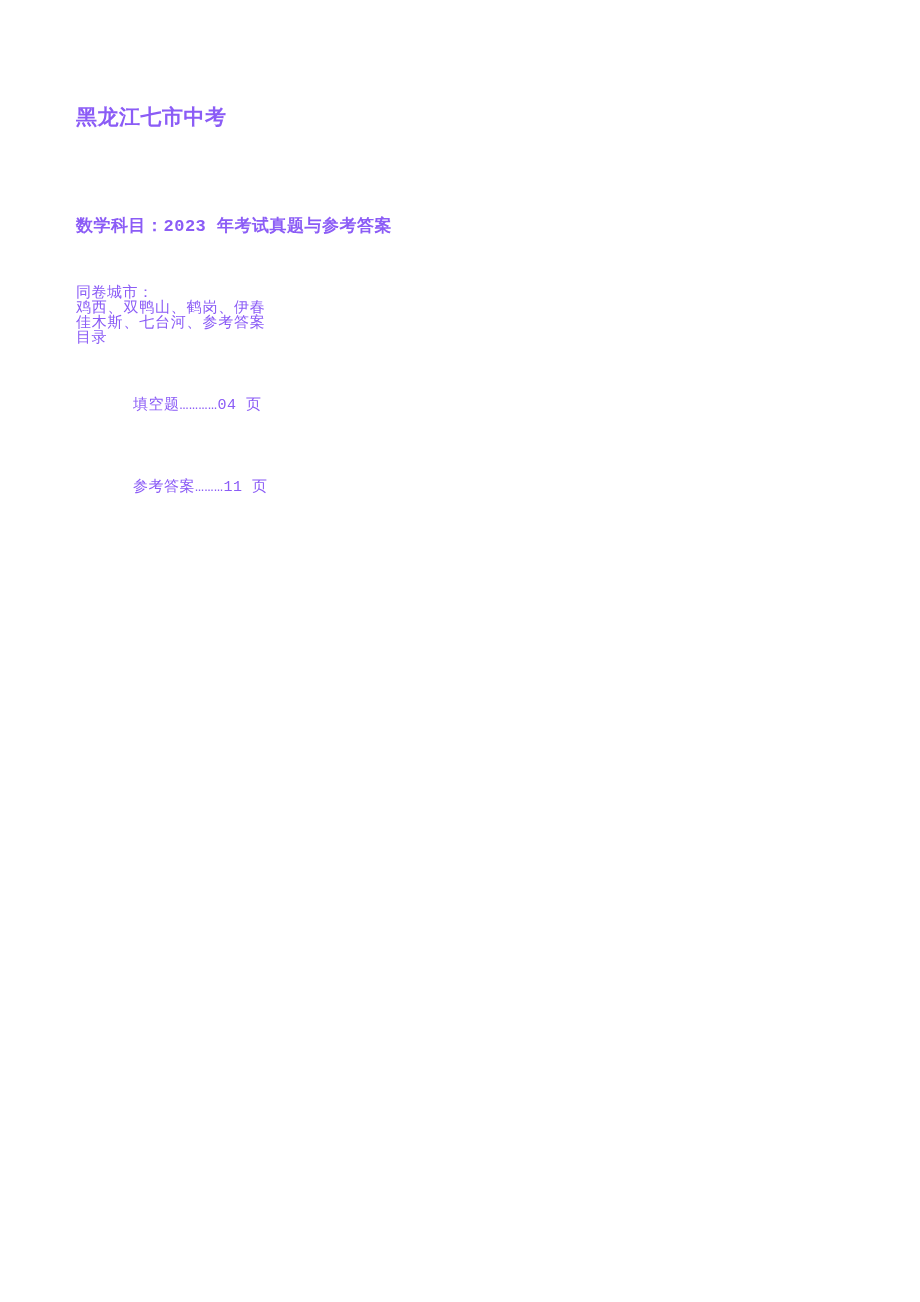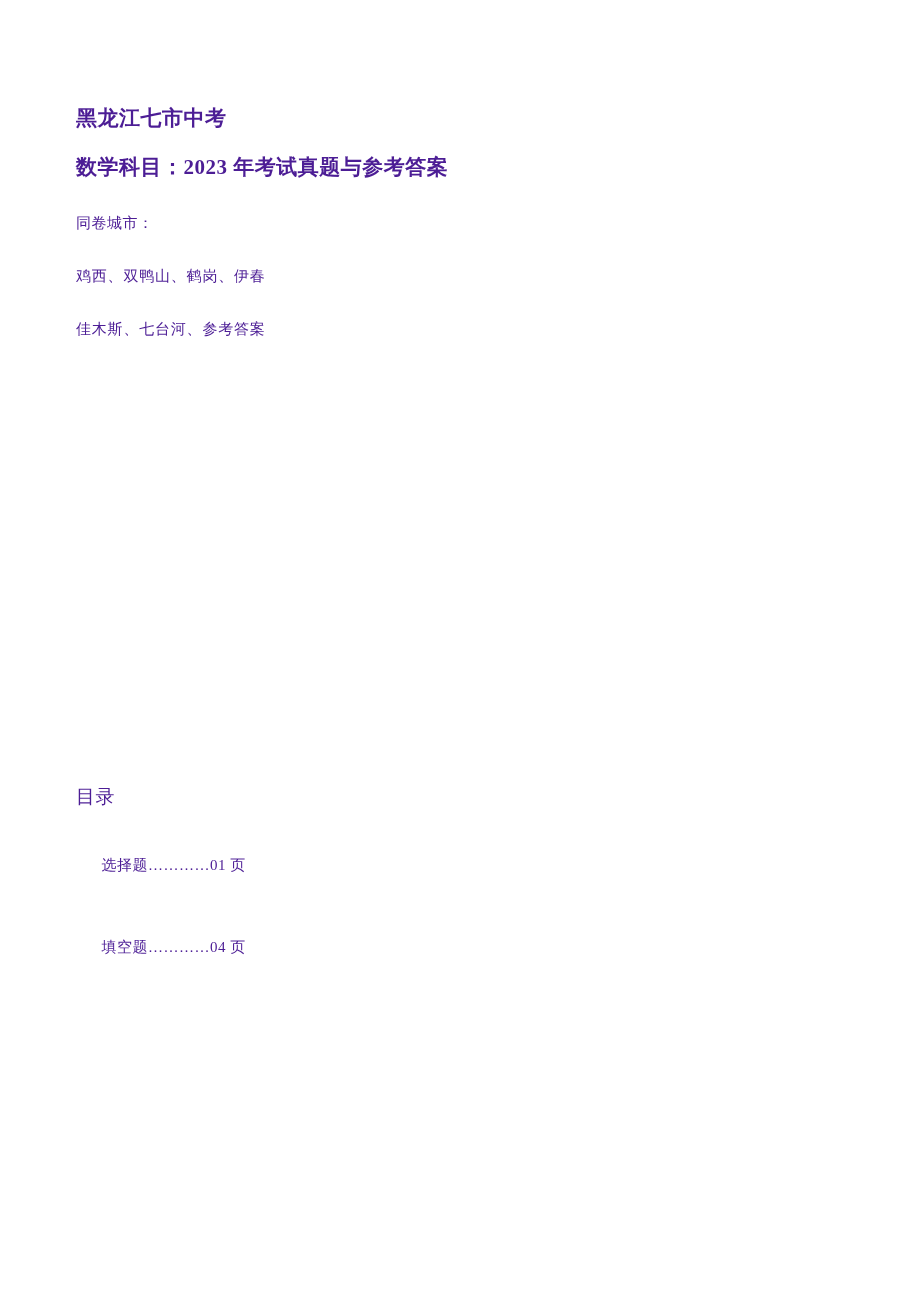--- a/index.html
+++ b/index.html
@@ -5,60 +5,58 @@
   html, body {
     margin: 0;
     padding: 0;
     background: #ffffff;
   }
   .page {
     position: relative;
     width: 920px;
     height: 1302px;
     background: #ffffff;
-    font-family: Liberation Serif, serif;
-    color: #4c1d95;
+    font-family: Liberation Mono, monospace;
+    color: #8b5cf6;
     overflow: hidden;
   }
   .content {
     position: absolute;
     left: 76px;
     top: 0;
     width: 770px;
   }
   .title-main {
     font-size: 21px;
     font-weight: bold;
     letter-spacing: 0.5px;
     line-height: 1;
     margin-top: 108px;
   }
   .title-sub {
-    font-size: 21px;
+    font-size: 17px;
     font-weight: bold;
     letter-spacing: 0.5px;
     line-height: 1;
-    margin-top: 28px;
+    margin-top: 89px;
   }
   .meta-label {
     font-size: 15px;
     line-height: 1;
-    margin-top: 38px;
+    margin-top: 51px;
     letter-spacing: 0.5px;
   }
   .city-line {
     font-size: 15px;
     line-height: 1;
-    margin-top: 38px;
     letter-spacing: 0.8px;
   }
   .toc-title {
-    font-size: 19px;
+    font-size: 15px;
     line-height: 1;
-    margin-top: 450px;
     letter-spacing: 0.5px;
   }
   .toc-item {
     font-size: 15px;
     line-height: 1;
     margin-top: 37px;
     letter-spacing: 0.5px;
     white-space: pre;
   }
 </style>
@@ -73,24 +71,24 @@
     <div class="title-sub">数学科目：2023 年考试真题与参考答案</div>
 
     <div class="meta-label">同卷城市：</div>
 
     <div class="city-line">鸡西、双鸭山、鹤岗、伊春</div>
 
     <div class="city-line">佳木斯、七台河、参考答案</div>
 
     <div class="toc-title">目录</div>
 
-    <div class="toc-item">
-      <span>选择题</span><span>…………</span><span>01 页</span>
-    </div>
 
     <div class="toc-item">
       <span>填空题</span><span>…………</span><span>04 页</span>
     </div>
 
 
+    <div class="toc-item">
+      <span>参考答案</span><span>………</span><span>11 页</span>
+    </div>
 
   </div>
 </div>
 
 </body></html>

